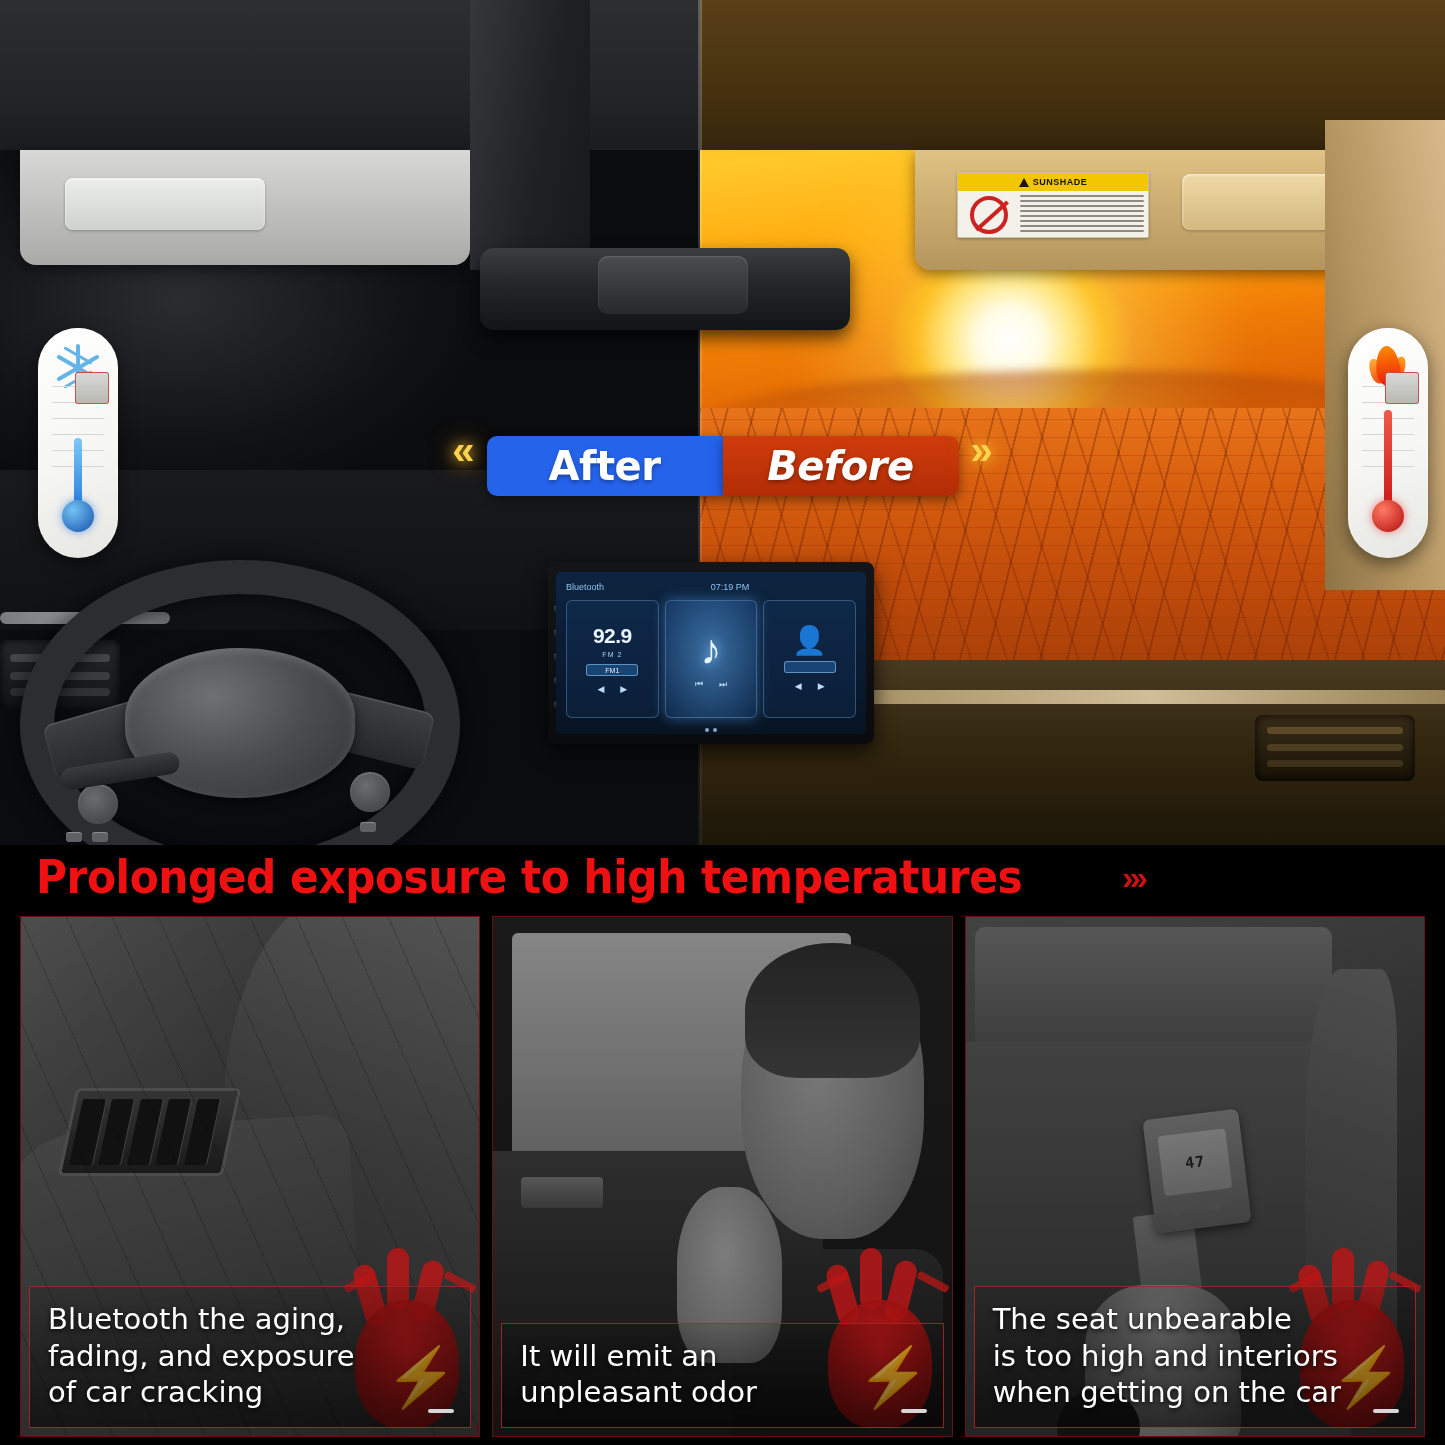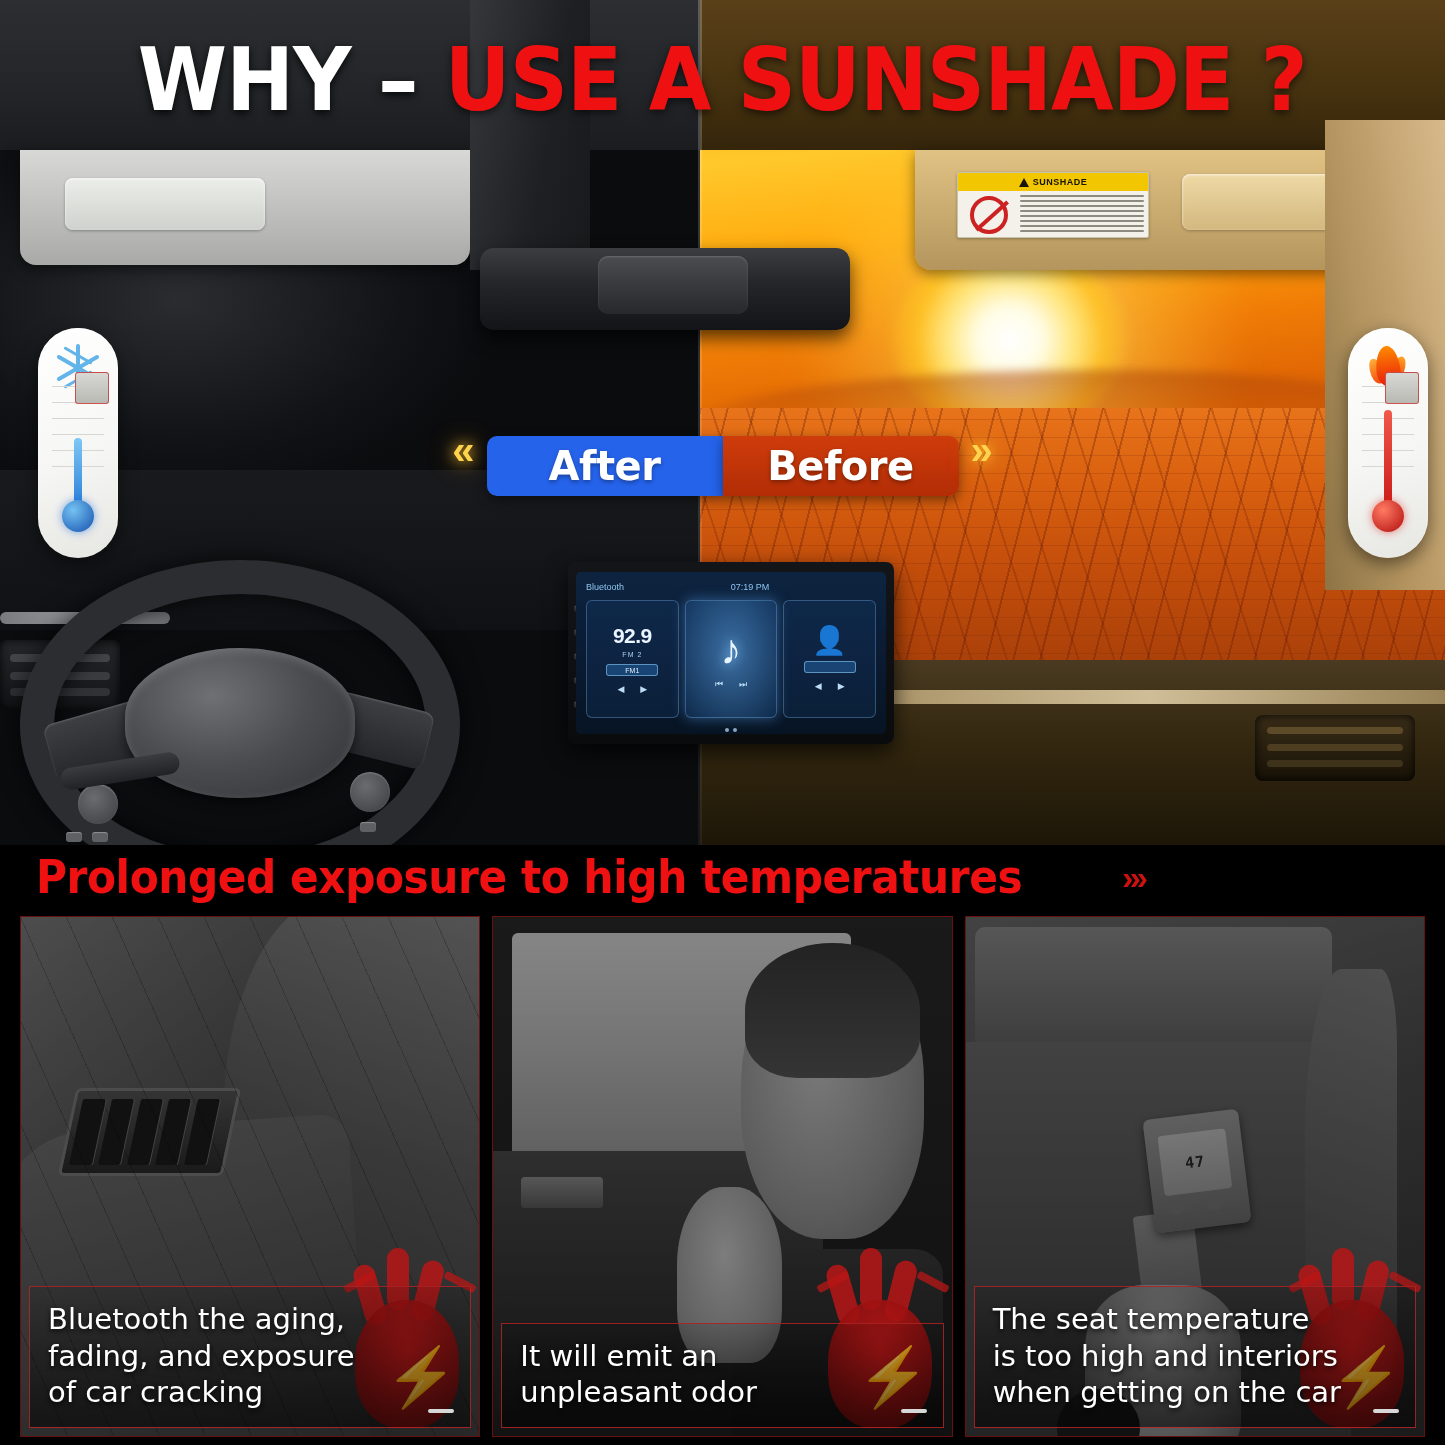--- a/index.html
+++ b/index.html
@@ -164,26 +164,26 @@
     align-items:center; justify-content:center; z-index:35; }
   .chev { display:flex; align-items:center; gap:0px; }
   .chev span { font-size:40px; font-weight:bold; color:#ffd34d; line-height:1;
     text-shadow:0 0 14px rgba(255,200,50,.95), 0 0 26px rgba(255,170,20,.7); }
   .badge { height:60px; display:flex; align-items:center; padding:0 26px;
     font-size:40px; font-weight:bold; color:#fff; letter-spacing:-.5px;
     text-shadow:0 2px 4px rgba(0,0,0,.35); font-family:"DejaVu Sans", sans-serif;margin-top:32px; }
   .badge-after  { background:#2563eb; border-radius:10px 0 0 10px; min-width:236px; justify-content:center;
     box-shadow:0 4px 12px rgba(0,0,0,.45); }
   .badge-before { background:linear-gradient(180deg,#cf3c0b,#b22d06); border-radius:0 10px 10px 0; min-width:236px; justify-content:center;
-    box-shadow:0 4px 12px rgba(0,0,0,.45); }
+    box-shadow:0 4px 12px rgba(0,0,0,.45);font-style:italic; }
   .chev-left { margin-right:12px; }
   .chev-right { margin-left:12px; }
 
   
-  .head-unit { position:absolute; left:568px; top:562px; width:326px; height:182px; z-index:25;
+  .head-unit { position:absolute; left:548px; top:562px; width:326px; height:182px; z-index:25;
     background:linear-gradient(180deg,#141518,#0a0b0d); border-radius:8px;
     box-shadow:0 8px 22px rgba(0,0,0,.7); padding:10px 8px; }
   .hu-screen { width:100%; height:100%; border-radius:5px; overflow:hidden;
     background:linear-gradient(180deg,#0d2440 0%, #0a1a31 55%, #071423 100%); position:relative;
     padding:8px 10px; }
   .hu-top { display:flex; align-items:center; justify-content:space-between; height:14px;
     font-size:9px; color:#8fc4ee; }
   .hu-tiles { display:flex; gap:6px; margin-top:6px; height:118px; }
   .hu-tile { flex:1; border:1px solid rgba(120,180,235,.35); border-radius:6px;
     background:rgba(30,80,140,.18); display:flex; flex-direction:column;
@@ -418,25 +418,20 @@
             </div>
           </div>
         </div>
         <div class="hu-dots">
             <i></i>
             <i></i>
           </div>
       </div>
     </div>
 
-    <div class="title-bar">
-      <div class="title">
-        <span class="t-white">WHY </span><span class="t-white">– </span><span class="t-red">USE A SUNSHADE ?</span>
-      </div>
-    </div>
 
     <div class="thermo thermo-cold">
       <div class="snowflake">
           <i></i>
           <i></i>
           <i></i>
           <i></i>
           <i></i>
         </div>
       <div class="ticks">
@@ -568,21 +563,21 @@
       <div class="redmark">
         <span class="fing" style="left:20px;bottom:110px;transform:rotate(-16deg);"></span>
         <span class="fing" style="left:48px;bottom:126px;"></span>
         <span class="fing" style="left:78px;bottom:114px;transform:rotate(14deg);"></span>
         <span class="palm"></span>
         <span class="ray" style="left:4px;bottom:150px;width:34px;height:8px;transform:rotate(-28deg);"></span>
         <span class="ray" style="right:2px;bottom:150px;width:34px;height:8px;transform:rotate(28deg);"></span>
         <span class="boltg">⚡</span>
       </div>
       <div class="cap">
-        <p>The seat temperature</p>
+        <p>The seat unbearable</p>
         <p>is too high and interiors</p>
         <p>when getting on the car</p>
         <span class="dash"></span>
       </div>
     </div>
 
   </div>
 </div>
 
 </body></html>

